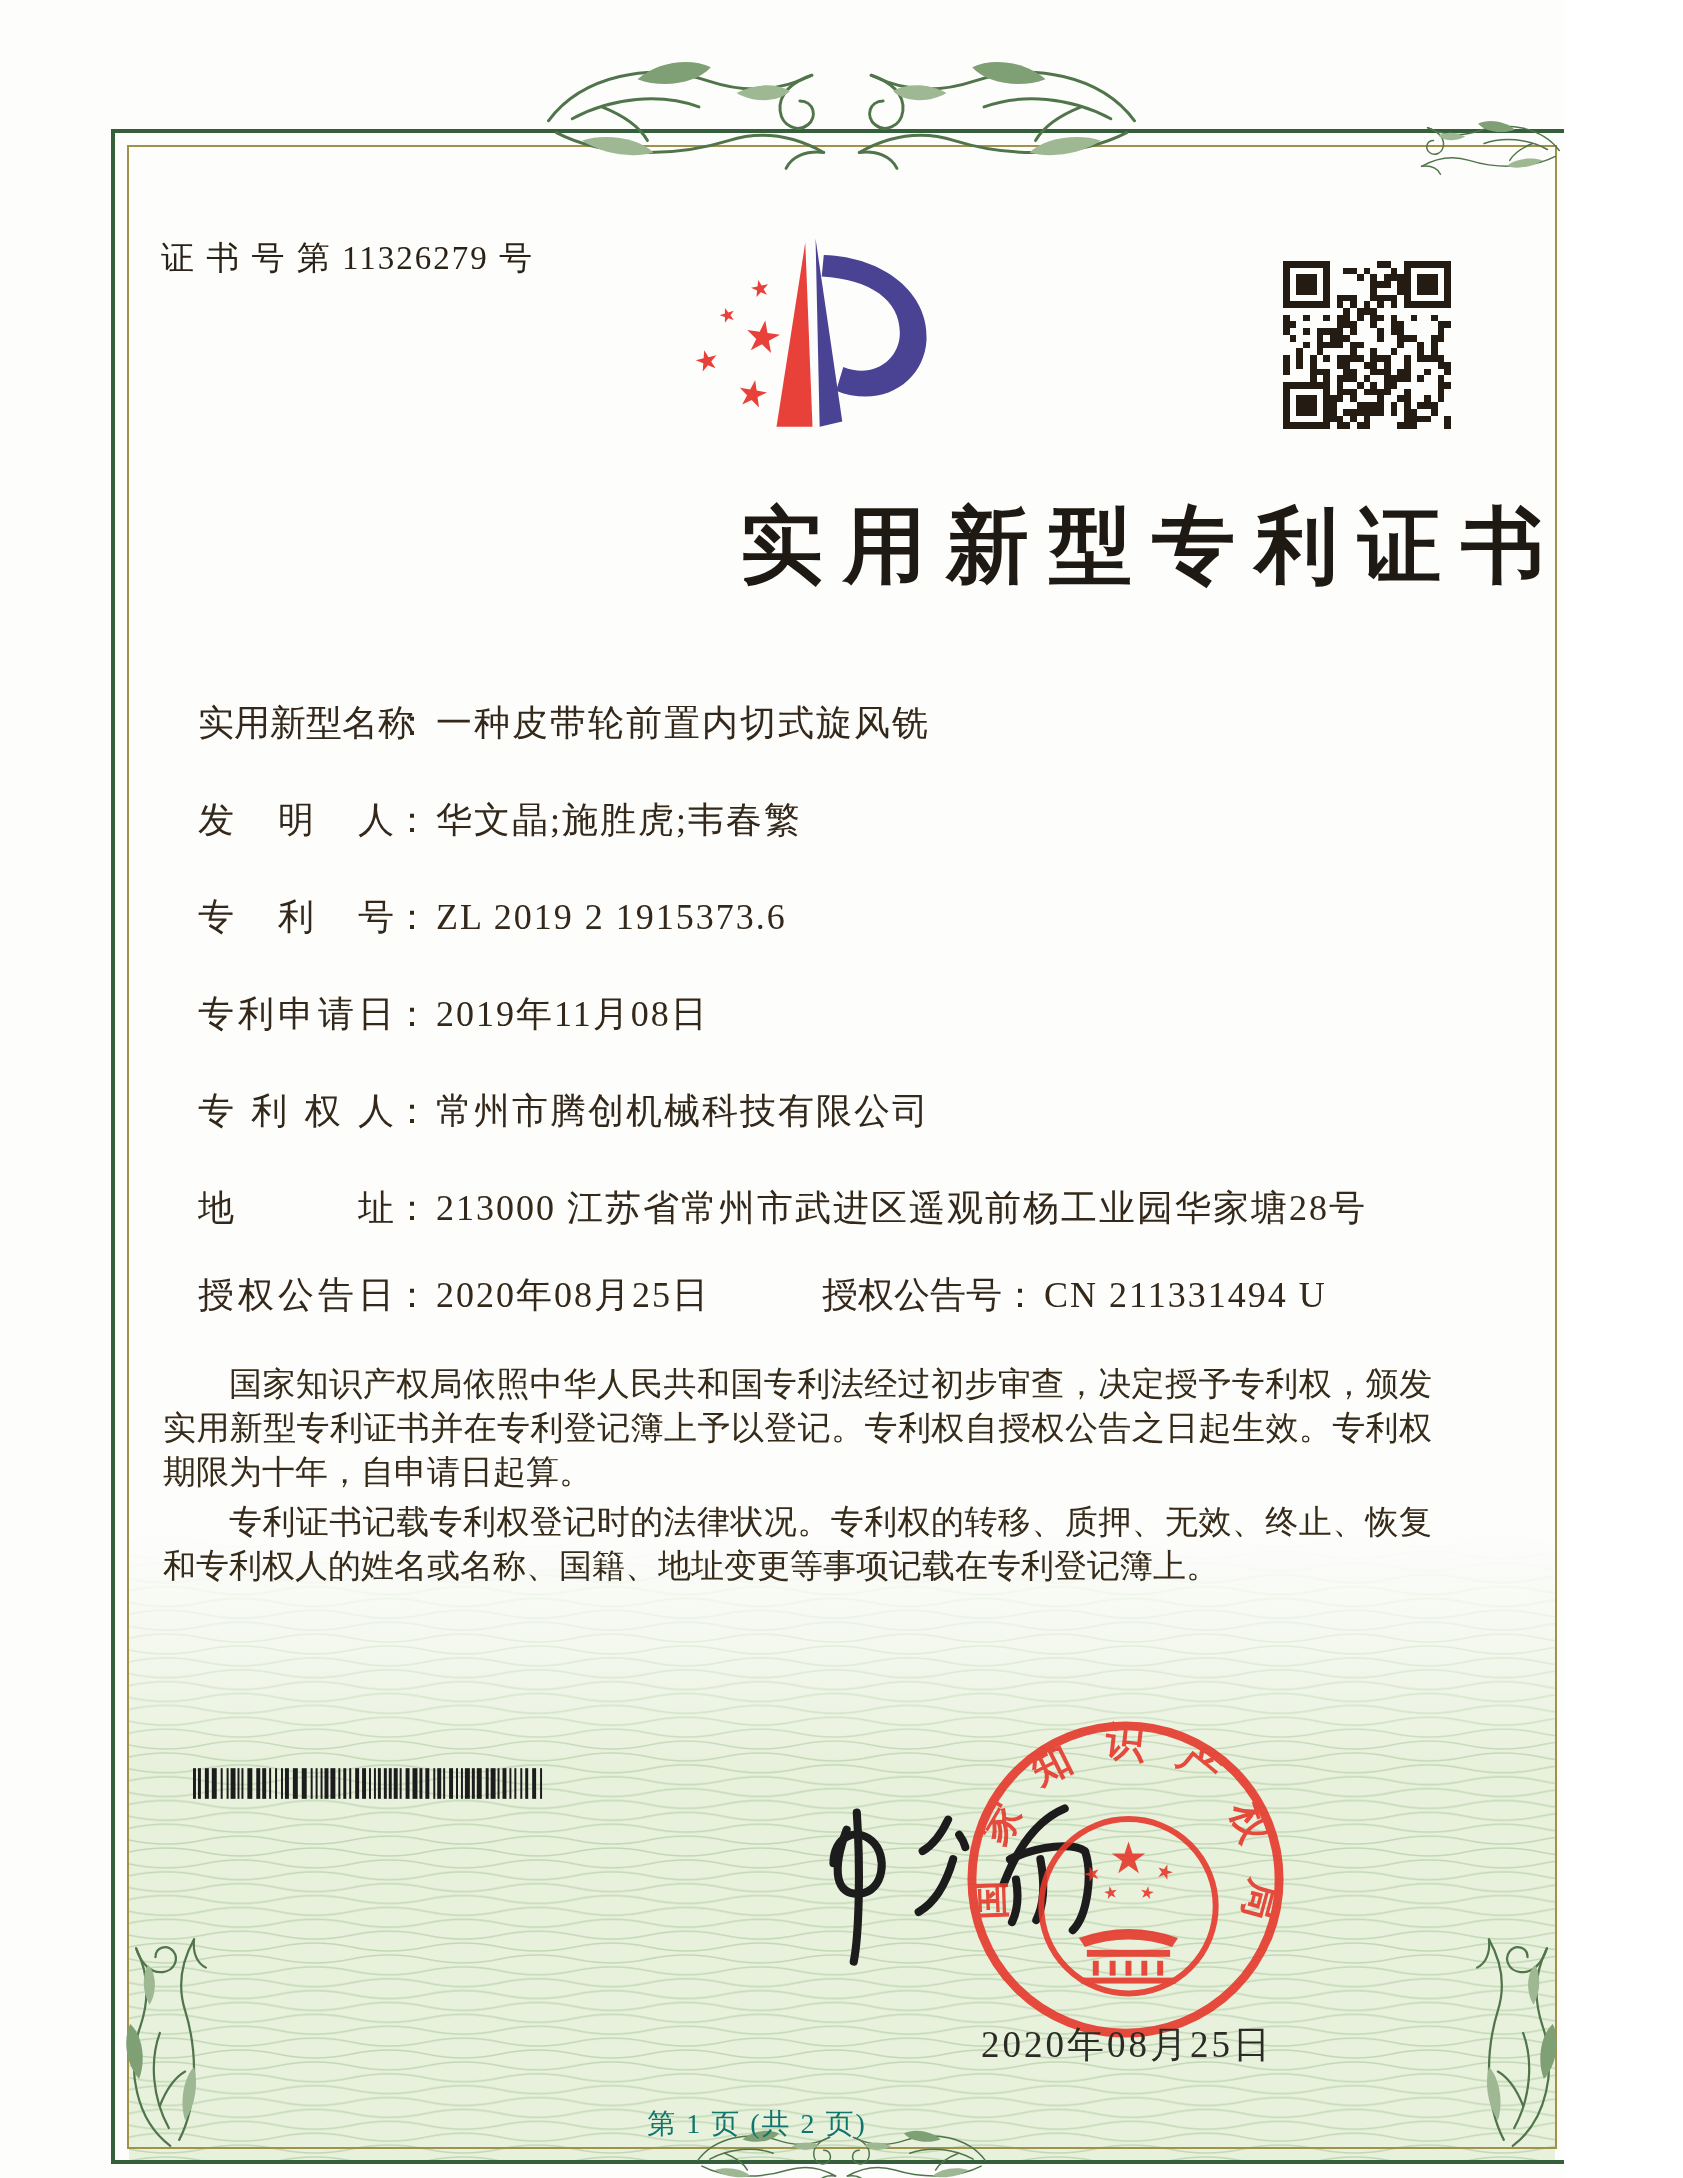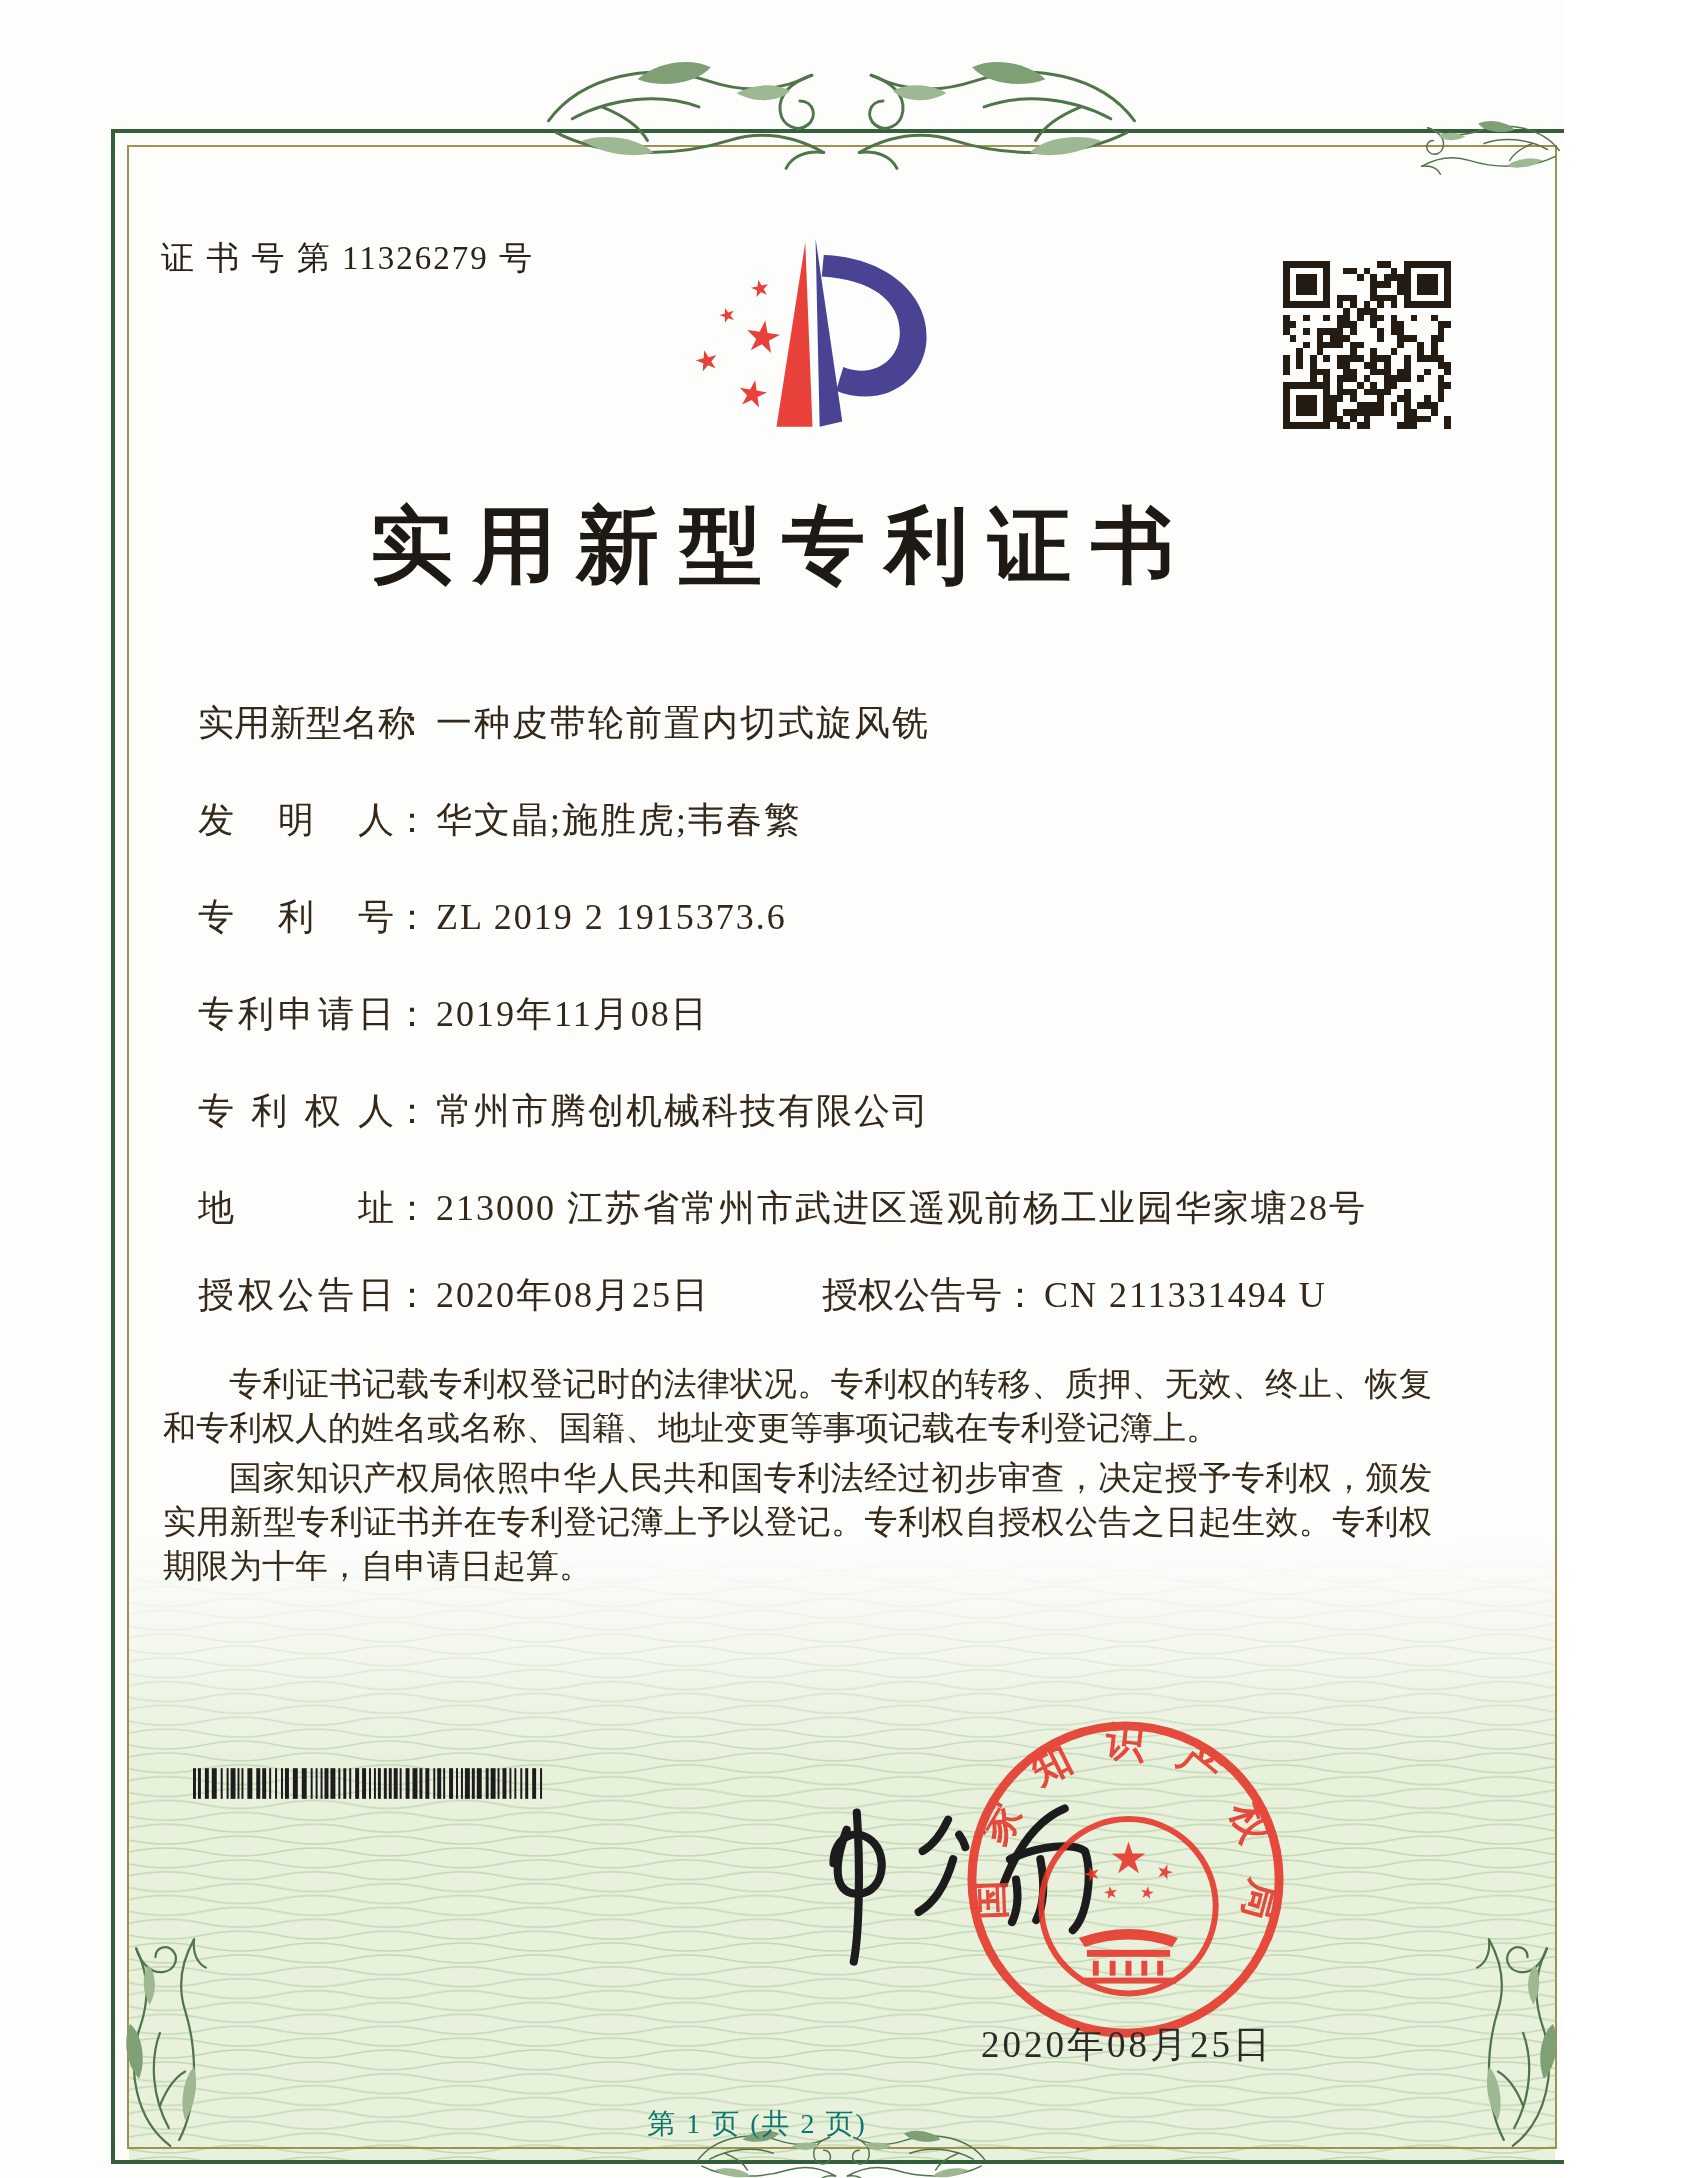--- a/index.html
+++ b/index.html
@@ -13,21 +13,21 @@
   
   .b-outer{position:absolute;left:111px;top:129px;width:1461px;height:2035px;box-sizing:border-box;
            border:4px solid #355f3a;z-index:2;}
   .b-inner{position:absolute;left:127px;top:145px;width:1430px;height:2004px;box-sizing:border-box;
            border:2px solid #a0914b;z-index:2;}
   .orn{position:absolute;left:0;top:0;width:1683px;height:2178px;z-index:3;pointer-events:none;}
   
   .cert-no{position:absolute;left:161px;top:236px;font-size:33px;letter-spacing:2px;z-index:4;color:#2b2217;}
   .logo{position:absolute;left:665px;top:220px;width:297px;height:257px;z-index:4;}
   .qr{position:absolute;left:1283px;top:261px;width:168px;height:168px;z-index:4;}
-  .title{position:absolute;left:0;right:0;top:491px;text-align:center;font-size:83px;font-weight:bold;
+  .title{position:absolute;left:0;right:0;top:491px;text-align:right;font-size:83px;font-weight:bold;
          letter-spacing:20px;z-index:4;color:#1e1912;}
   
   .row{position:absolute;left:198px;width:1307px;font-size:36px;z-index:4;white-space:nowrap;color:#33281a;}
   .flabel{display:inline-block;width:196px;text-align:justify;text-align-last:justify;vertical-align:top;}
   .colon{display:inline-block;margin-right:6px;}
   .fvalue{letter-spacing:2px;margin-top:8px;}
   .grant2{position:absolute;left:624px;top:0;}
   
   .bodytext{position:absolute;left:163px;top:1362px;width:1269px;z-index:4;}
   .bodytext p{margin:0 0 6px 0;font-size:33px;line-height:44px;text-align:justify;text-indent:2em;color:#362a18;}
@@ -435,22 +435,22 @@
     <span class="flabel">地址</span><span class="colon">：</span><span class="fvalue">213000 江苏省常州市武进区遥观前杨工业园华家塘28号</span>
   </div>
   <div class="row" style="top:1271px">
     <span class="flabel">授权公告日</span><span class="colon">：</span><span class="fvalue">2020年08月25日</span>
     <span class="grant2">
       <span>授权公告号</span><span class="colon">：</span><span class="fvalue">CN 211331494 U</span>
     </span>
   </div>
 
   <div class="bodytext">
+    <p>国家知识产权局依照中华人民共和国专利法经过初步审查，决定授予专利权，颁发实用新型专利证书并在专利登记簿上予以登记。专利权自授权公告之日起生效。专利权期限为十年，自申请日起算。</p>
     <p>专利证书记载专利权登记时的法律状况。专利权的转移、质押、无效、终止、恢复和专利权人的姓名或名称、国籍、地址变更等事项记载在专利登记簿上。</p>
-    <p>国家知识产权局依照中华人民共和国专利法经过初步审查，决定授予专利权，颁发实用新型专利证书并在专利登记簿上予以登记。专利权自授权公告之日起生效。专利权期限为十年，自申请日起算。</p>
   </div>
 
   <svg class="barcode" id="barcode" viewBox="0 0 357 31">
       <rect x="0" y="0" width="3" height="31" fill="#1c1c1c"></rect>
       <rect x="5" y="0" width="3" height="31" fill="#1c1c1c"></rect>
       <rect x="12" y="0" width="4" height="31" fill="#1c1c1c"></rect>
       <rect x="19" y="0" width="5" height="31" fill="#1c1c1c"></rect>
       <rect x="28" y="0" width="2" height="31" fill="#1c1c1c"></rect>
       <rect x="34" y="0" width="2" height="31" fill="#1c1c1c"></rect>
       <rect x="38" y="0" width="5" height="31" fill="#1c1c1c"></rect>

